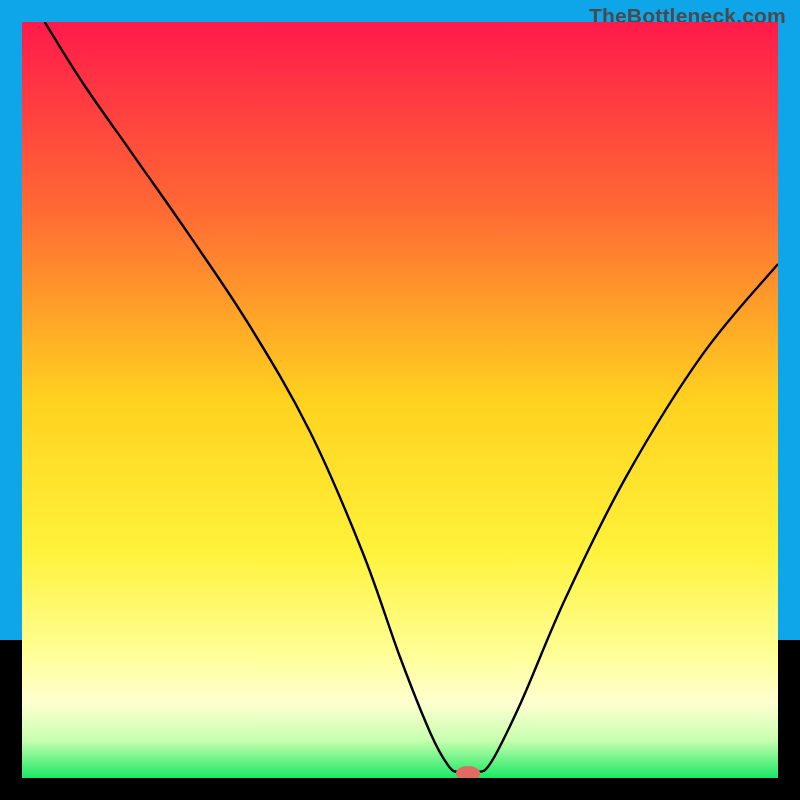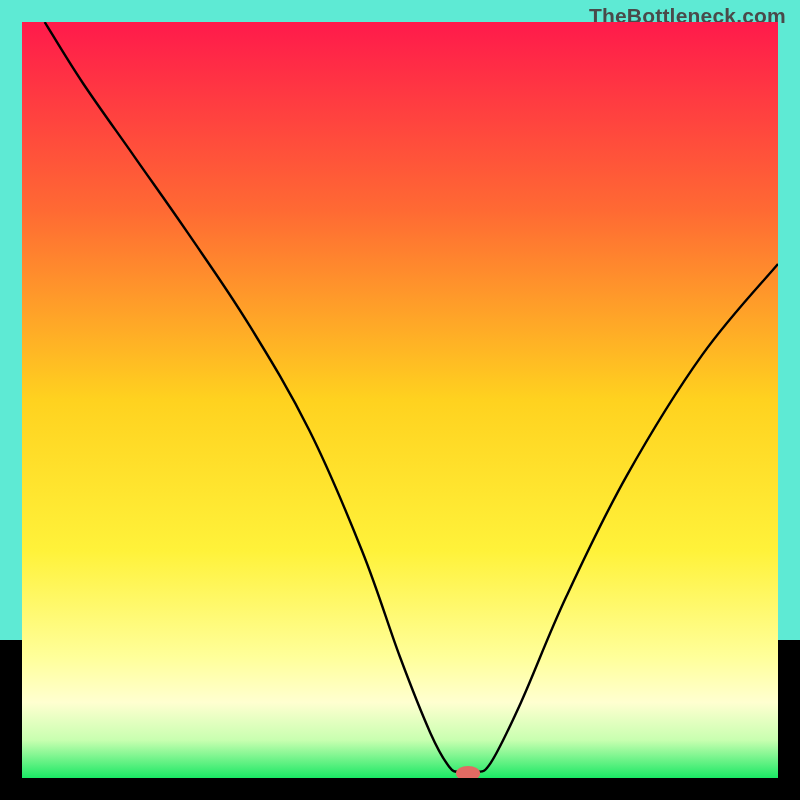--- a/index.html
+++ b/index.html
@@ -8,21 +8,21 @@
     width: 800px;
     height: 800px;
     background: #000;
     font-family: Arial, Helvetica, sans-serif;
     overflow: hidden;
   }
   .frame {
     position: relative;
     width: 800px;
     height: 640px;
-    background: #5eead4;
+    background: #0ea5e9;
   }
   .watermark {
     position: absolute;
     top: 4px;
     right: 14px;
     color: #4a4a4a;
     font-size: 21px;
     font-weight: 600;
     letter-spacing: 0.2px;
     user-select: none;

